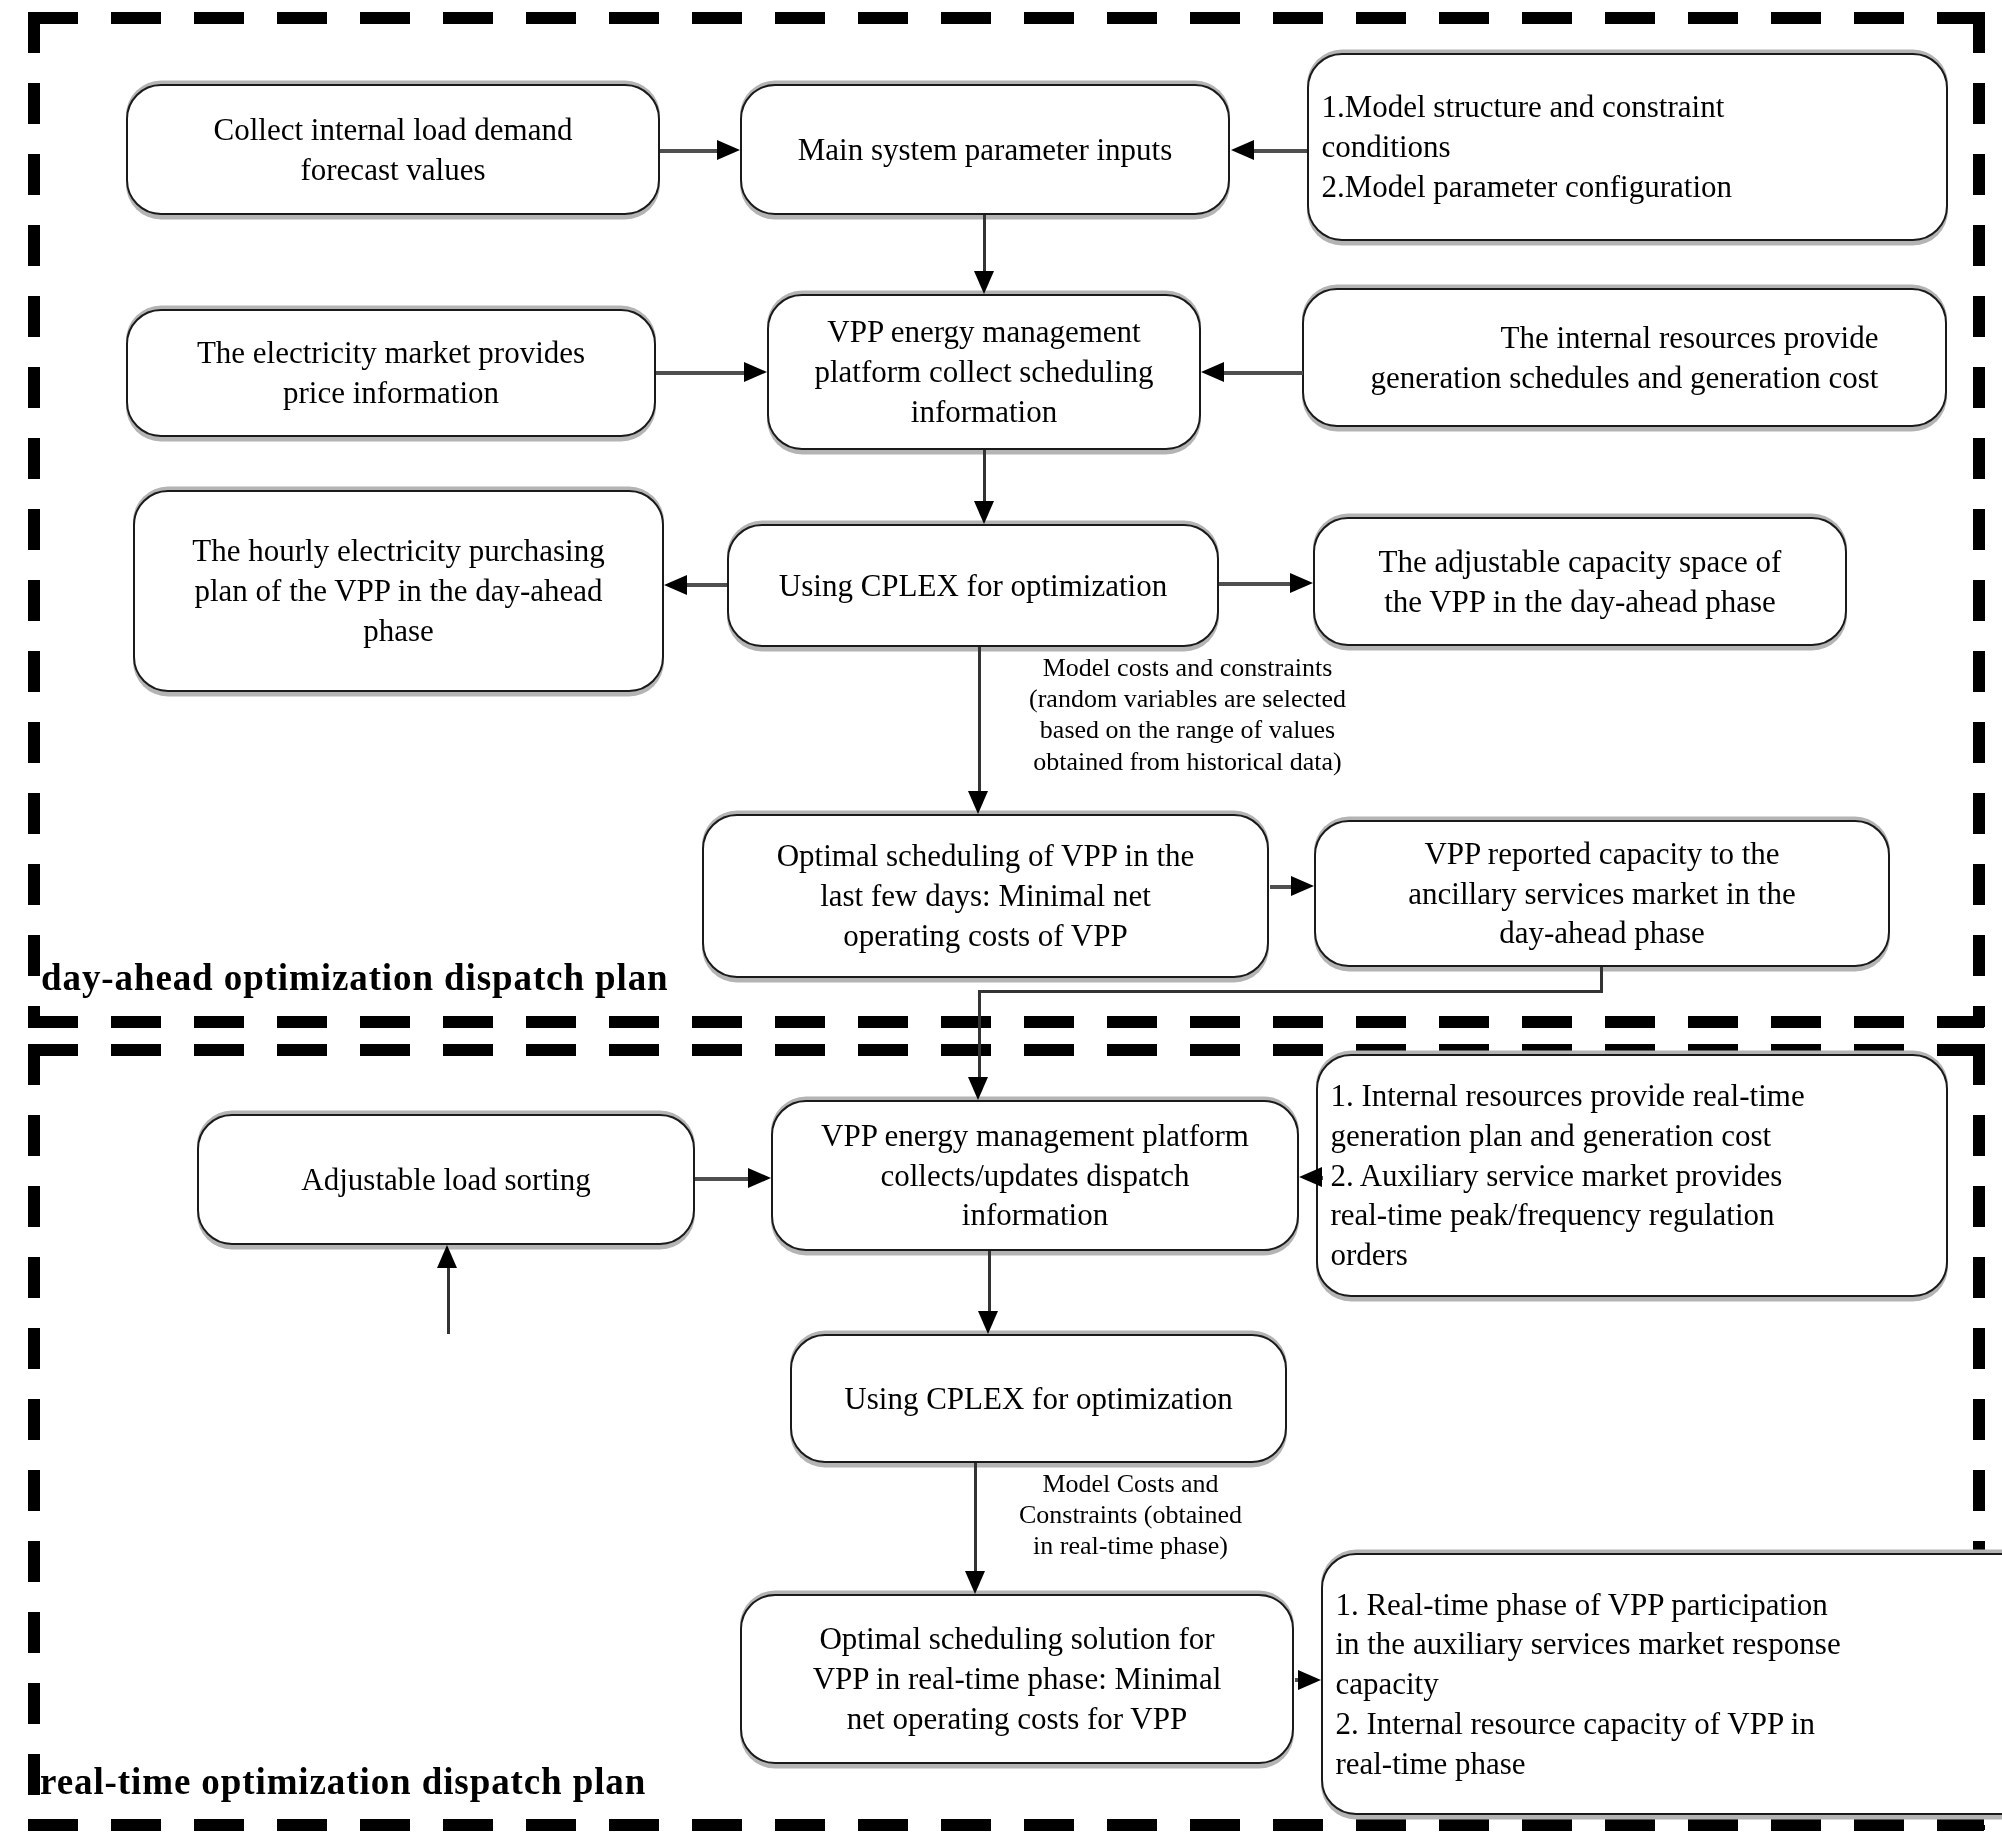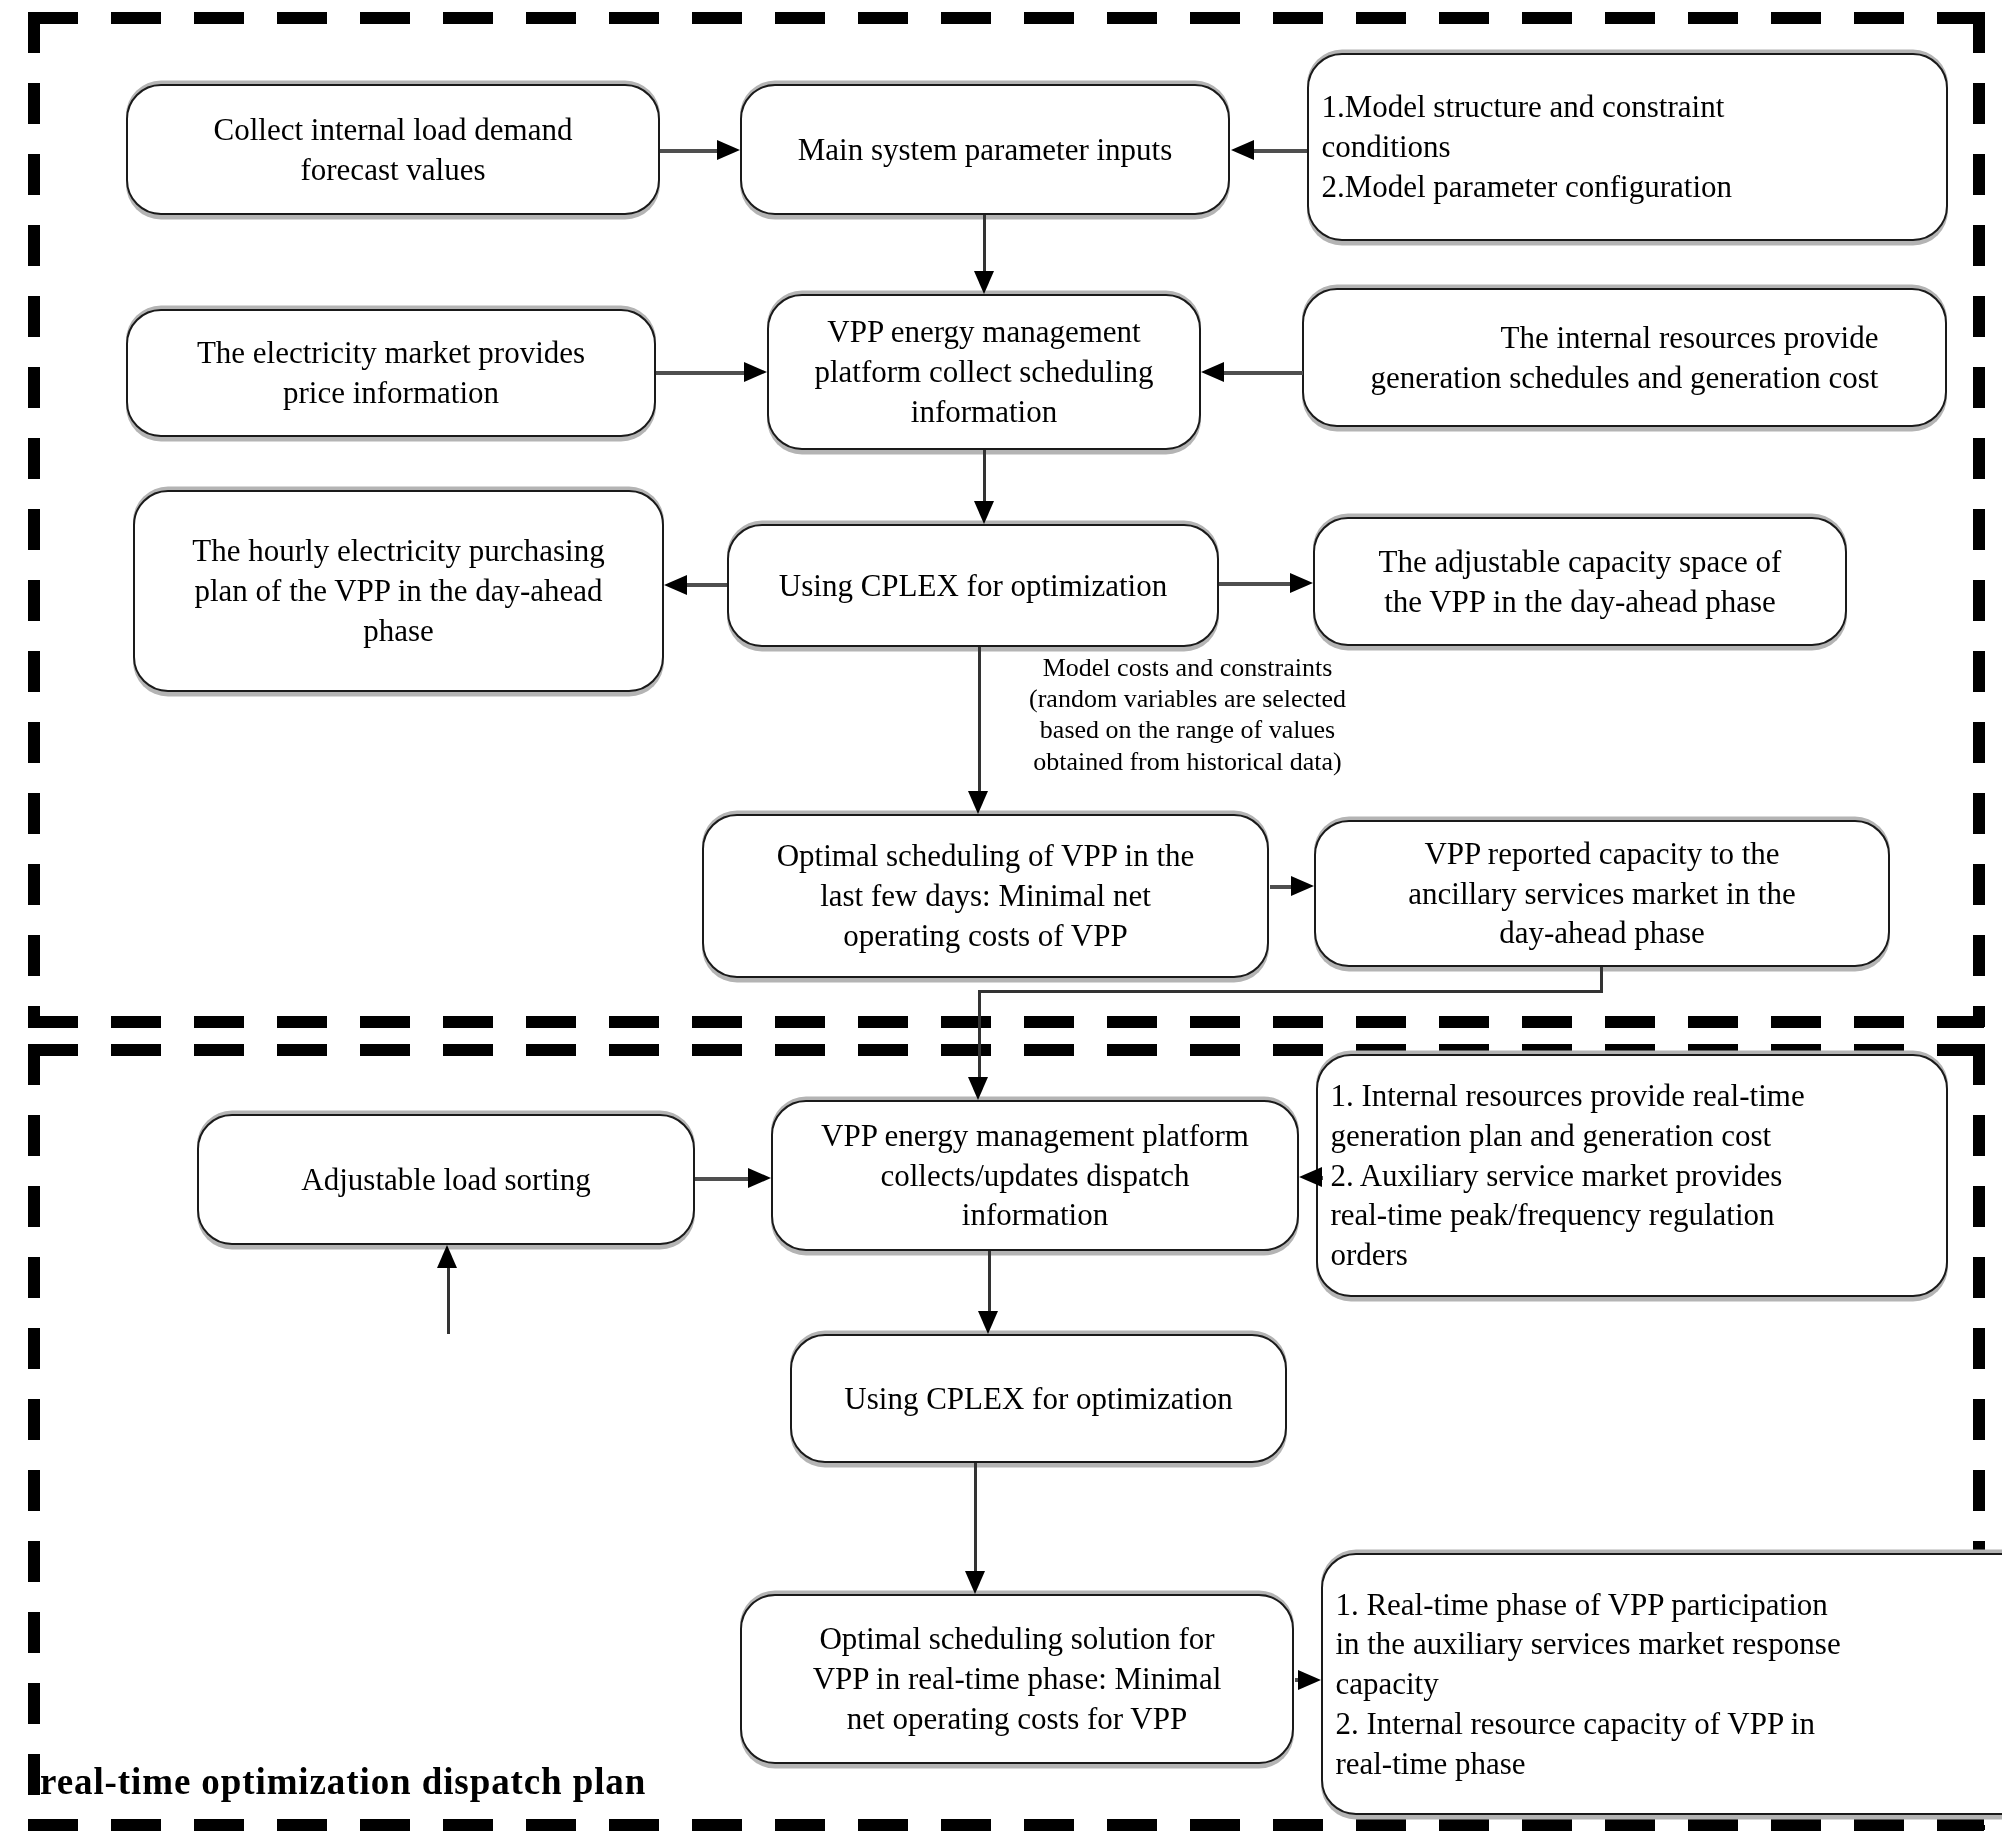--- a/index.html
+++ b/index.html
@@ -109,40 +109,44 @@
 operating costs of VPP</div>
   <div class="box" style="left:1314px;top:820px;width:576px;height:147px;">VPP reported capacity to the
 ancillary services market in the
 day-ahead phase</div>
 
   <div class="ann" style="left:997px;top:652px;width:381px;">Model costs and constraints
 (random variables are selected
 based on the range of values
 obtained from historical data)</div>
 
+  <div class="sec-label" style="left:41px;top:956px;">day-ahead optimization dispatch plan</div>
 
   <div class="box" style="left:197px;top:1114px;width:498px;height:131px;">Adjustable load sorting</div>
   <div class="box" style="left:771px;top:1100px;width:528px;height:151px;">VPP energy management platform
 collects/updates dispatch
 information</div>
   <div class="box list" style="left:1316px;top:1054px;width:632px;height:243px;">1. Internal resources provide real-time
 generation plan and generation cost
 2. Auxiliary service market provides
 real-time peak/frequency regulation
 orders</div>
   <div class="box" style="left:790px;top:1334px;width:497px;height:129px;">Using CPLEX for optimization</div>
   <div class="box" style="left:740px;top:1594px;width:554px;height:170px;">Optimal scheduling solution for
 VPP in real-time phase: Minimal
 net operating costs for VPP</div>
   <div class="box list" style="left:1321px;top:1553px;width:768px;height:262px;">1. Real-time phase of VPP participation
 in the auxiliary services market response
 capacity
 2. Internal resource capacity of VPP in
 real-time phase</div>
 
+  <div class="ann" style="left:984px;top:1468px;width:293px;">Model Costs and
+Constraints (obtained
+in real-time phase)</div>
 
   <div class="sec-label" style="left:40px;top:1760px;">real-time optimization dispatch plan</div>
 
   <div class="shaft-h" style="left:660px;top:149px;width:59px;"></div>
   <div class="head-right" style="left:717px;top:140px;"></div>
 
   <div class="shaft-h" style="left:1252px;top:149px;width:55px;"></div>
   <div class="head-left" style="left:1231px;top:140px;"></div>
 
   <div class="shaft-v" style="left:983px;top:215px;height:56px;"></div>

